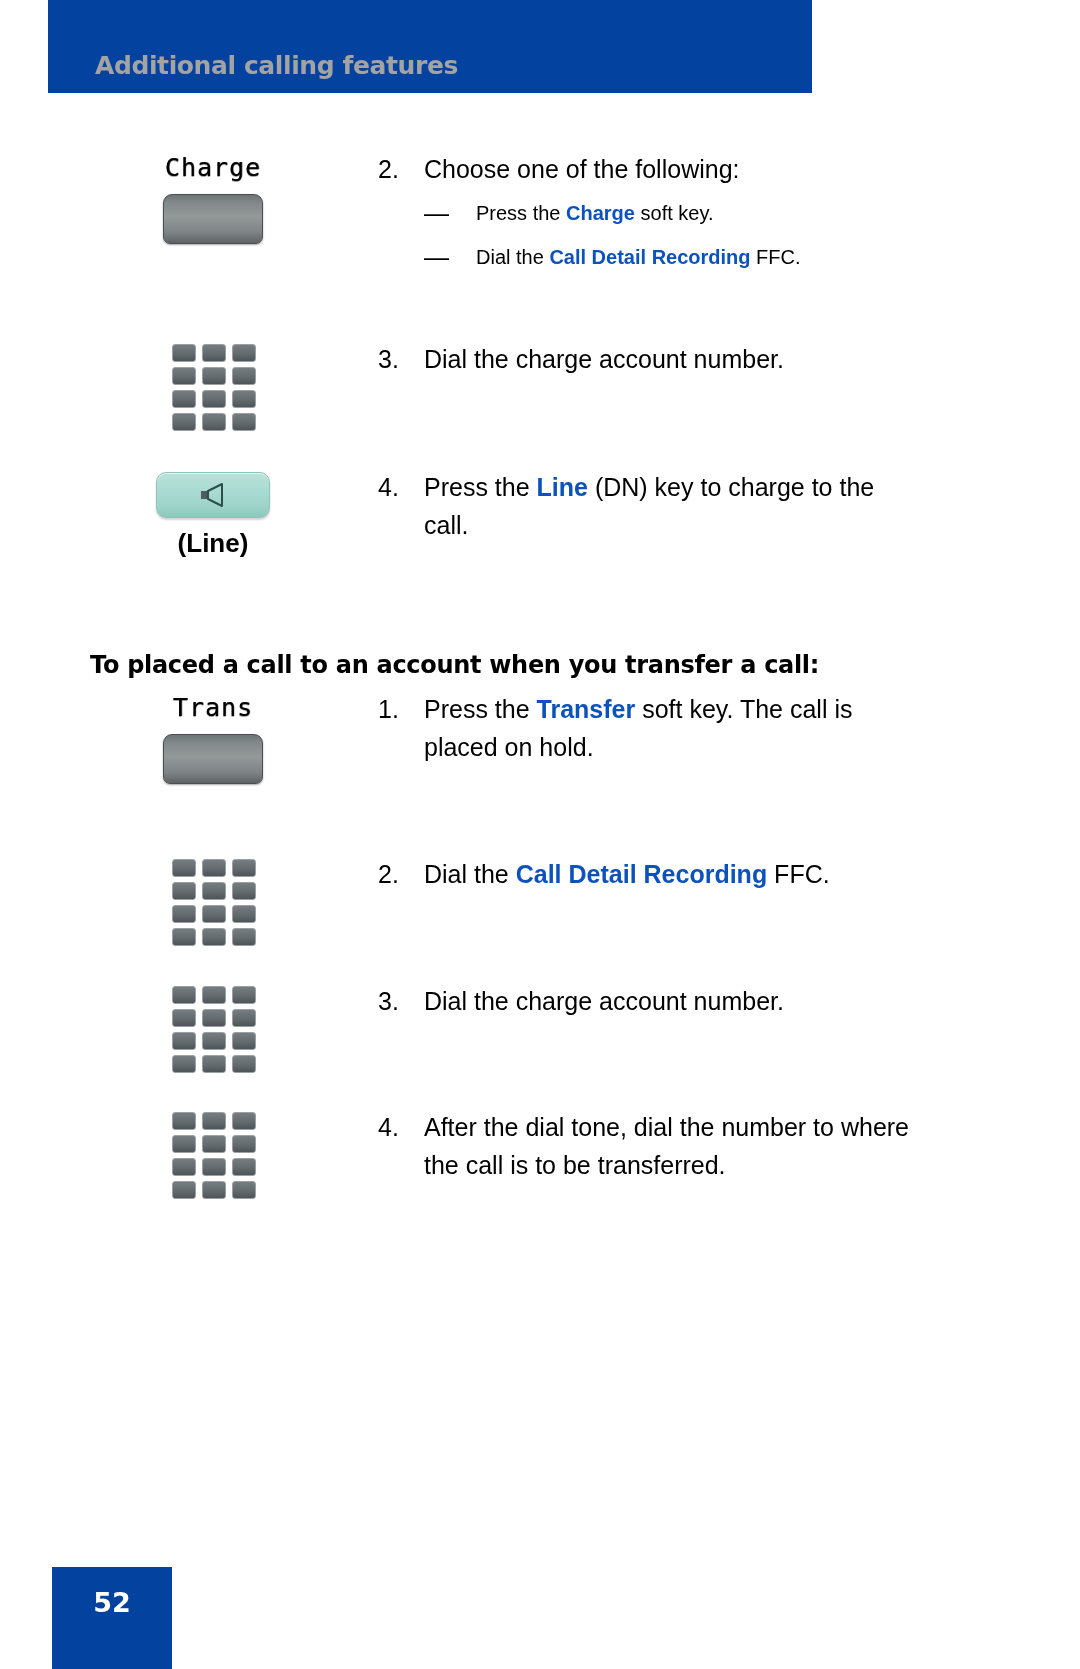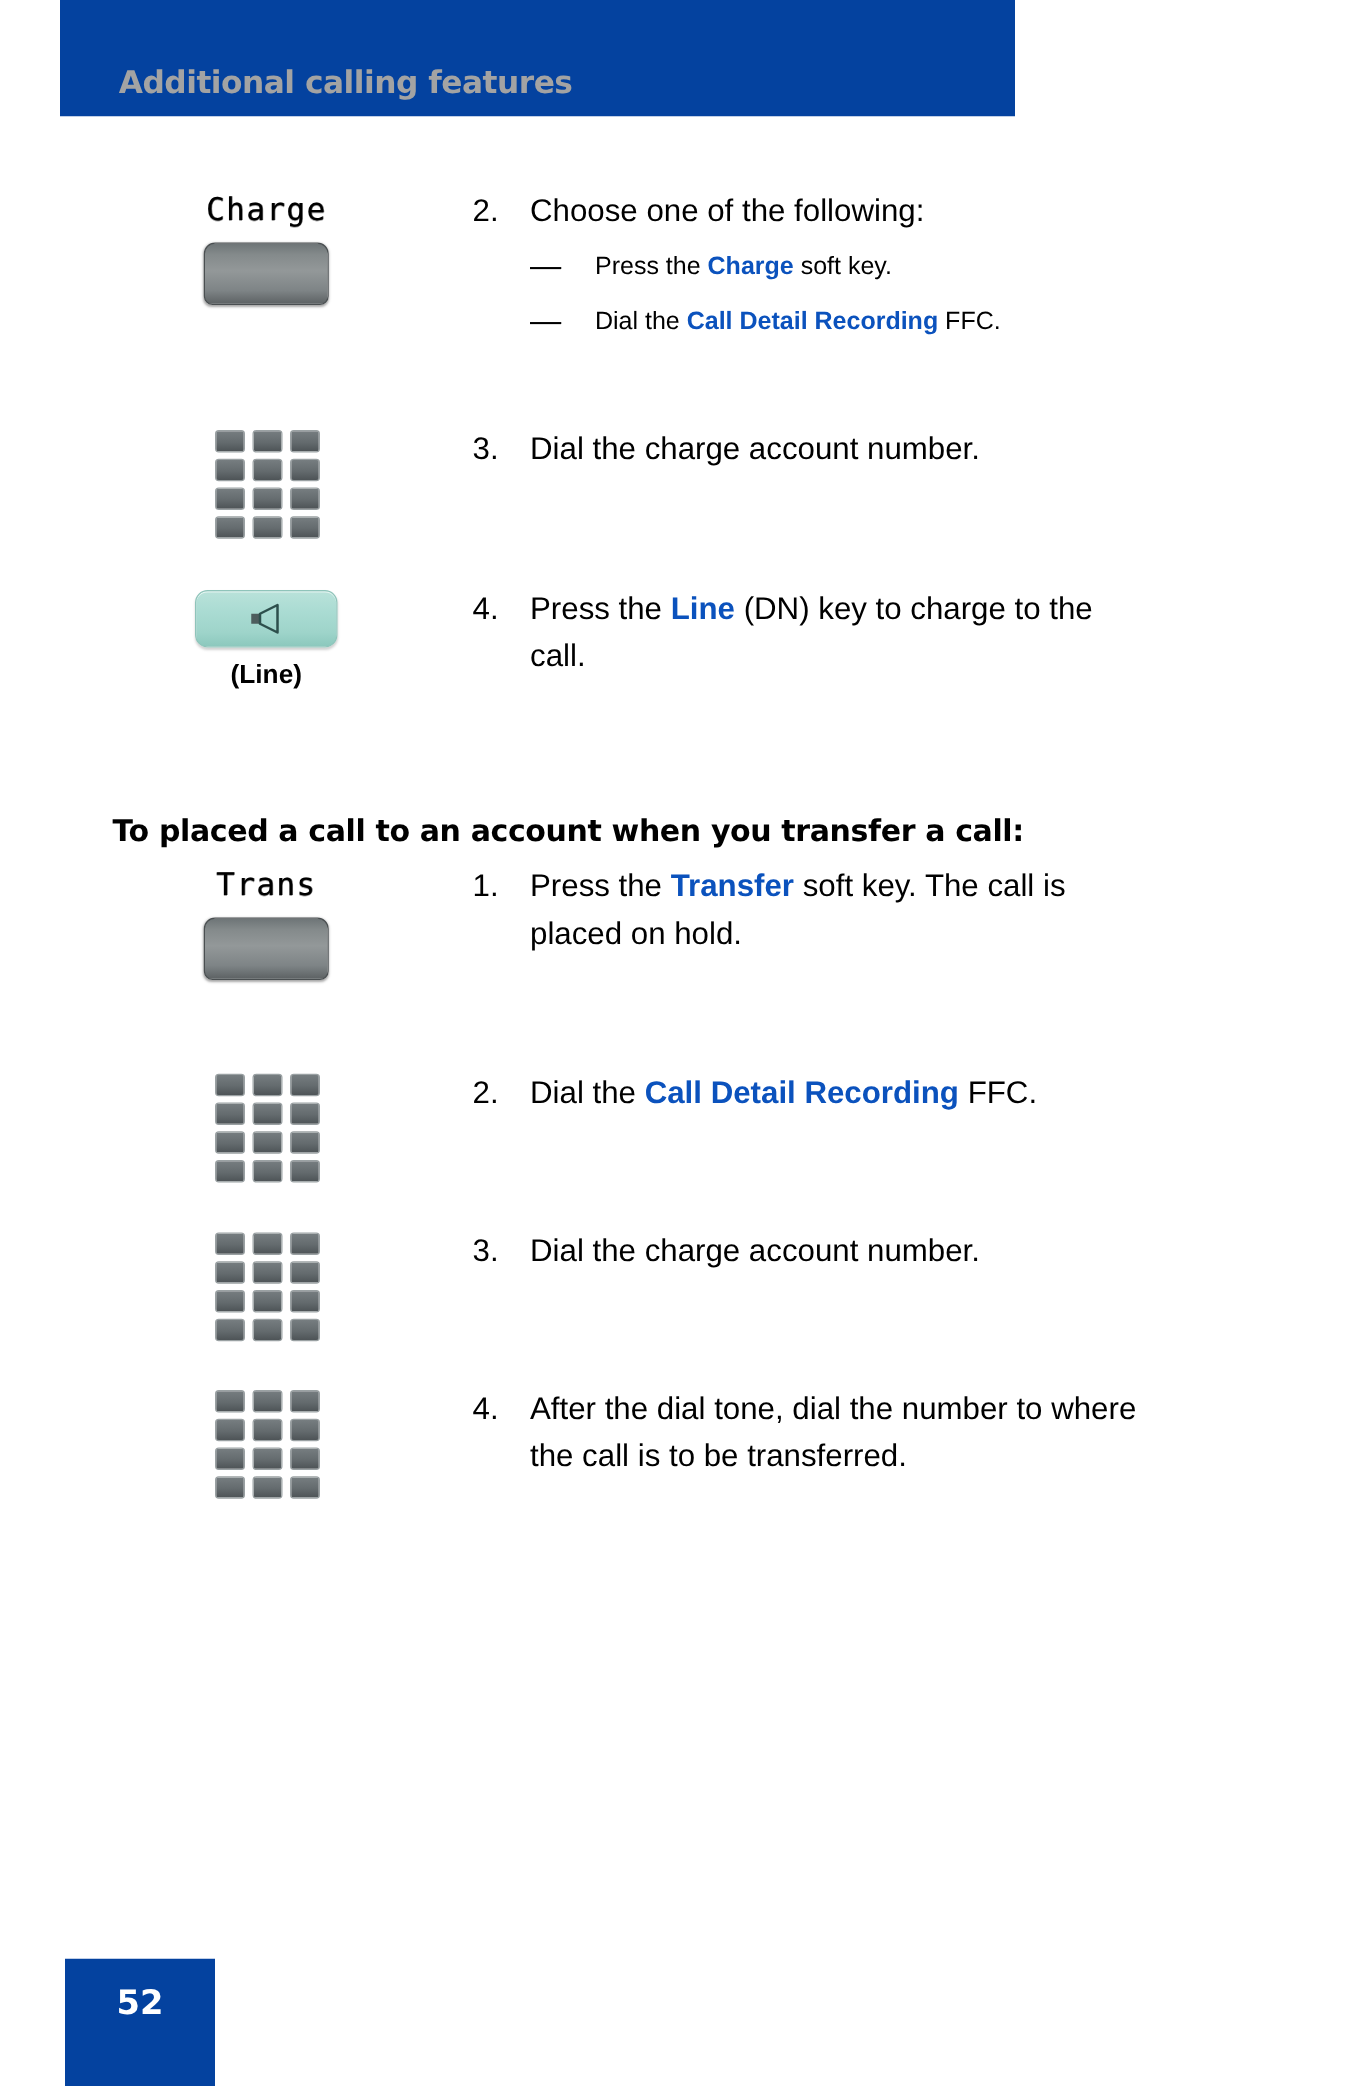--- a/index.html
+++ b/index.html
@@ -138,21 +138,21 @@
     background: linear-gradient(180deg, #b9e2da 0%, #a9dbd2 40%, #9ed4ca 75%, #8cc8bd 100%);
     border: 1px solid #8fc4ba;
     box-shadow: 0 2px 2px rgba(0,0,0,0.18), inset 0 1px 0 rgba(255,255,255,0.6);
     display: flex;
     align-items: center;
     justify-content: center;
   }
   .linekey svg { display: block; }
   .line-caption {
     margin-top: 10px;
-    font-size: 21px;
+    font-size: 26px;
     font-weight: bold;
     color: #000000;
   }
 
   
   .section-heading {
     position: absolute;
     left: 90px;
     top: 651px;
     font-family: "DejaVu Sans", sans-serif;

